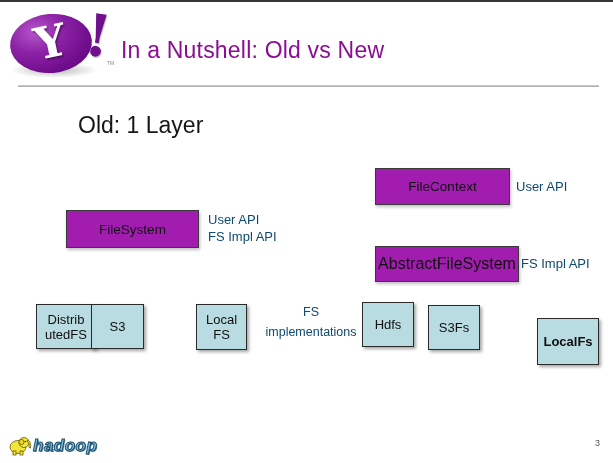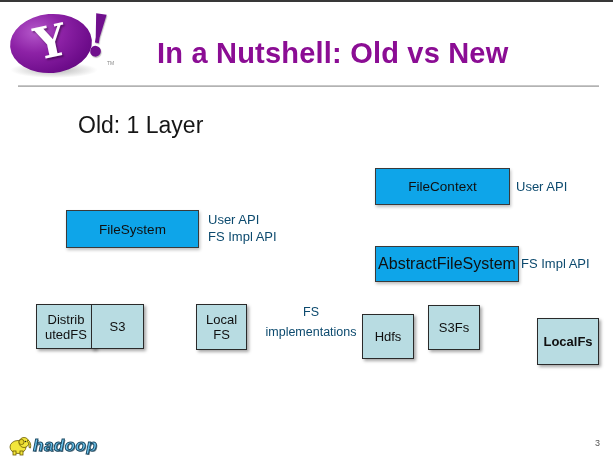--- a/index.html
+++ b/index.html
@@ -17,43 +17,43 @@
     transform:rotate(-5deg);
     background:radial-gradient(ellipse at 32% 28%,#b558cb 0%,#8d22a6 35%,#6f0d8c 70%,#560574 100%);
     display:flex;align-items:center;justify-content:center;}
   .y-letter{font-family:"DejaVu Serif",serif;font-weight:bold;font-size:44px;color:#fff;
     transform:rotate(-7deg);line-height:1;margin-top:-3px;text-shadow:1px 2px 2px rgba(40,0,50,.55);}
   .y-excl{position:absolute;left:77px;top:-5px;font-family:"DejaVu Serif",serif;font-weight:bold;
     font-size:58px;line-height:1.1;color:#70108d;transform:rotate(9deg);
     text-shadow:1px 1px 1px rgba(0,0,0,.25);}
   .y-tm{position:absolute;left:99px;top:50px;font-size:5px;color:#8a8a8a;letter-spacing:0;}
 
-  .title{position:absolute;left:121px;top:37px;font-size:29px;font-weight:bold;color:#8b0d94;letter-spacing:.2px;margin-left:36px;}
+  .title{position:absolute;left:121px;top:37px;font-size:23px;font-weight:normal;color:#8b0d94;letter-spacing:.2px;}
   .sep{position:absolute;left:18px;top:85px;width:581px;height:2px;
     background:linear-gradient(#d2d2d2,#a8a8a8);}
 
   .heading{position:absolute;font-size:23px;color:#161616;white-space:nowrap;}
   .heading-old{left:78px;top:112px;}
   .heading-new{left:370px;top:112px;}
 
-  .gbox{position:absolute;background:#0ea5e9;border:1px solid #3a3a3a;
+  .gbox{position:absolute;background:#a21caf;border:1px solid #3a3a3a;
     display:flex;align-items:center;justify-content:center;
     font-size:13.5px;color:#101010;box-shadow:1px 2px 3px rgba(0,0,0,.25);}
   .box-filecontext{left:375px;top:168px;width:133px;height:35px;}
   .box-filesystem{left:66px;top:210px;width:131px;height:36px;}
   .box-abstractfs{left:375px;top:246px;width:142px;height:34px;font-size:16px;}
 
   .bbox{position:absolute;background:#b8dce2;border:1px solid #2a2a2a;
     display:flex;flex-direction:column;align-items:center;justify-content:center;
     font-size:13px;line-height:15px;color:#101010;text-align:center;
     box-shadow:2px 2px 3px rgba(0,0,0,.35);}
   .box-distributedfs{left:36px;top:304px;width:58px;height:43px;}
   .box-s3{left:91px;top:304px;width:51px;height:43px;}
   .box-localfs-old{left:196px;top:304px;width:49px;height:44px;}
-  .box-hdfs{left:362px;top:314px;width:50px;height:43px;}
+  .box-hdfs{left:362px;top:302px;width:50px;height:43px;}
   .box-s3fs{left:428px;top:305px;width:50px;height:43px;}
   .box-localfs-new{left:537px;top:318px;width:60px;height:45px;font-weight:bold;}
 
   .lbl{position:absolute;font-size:13px;color:#0c4a6e;white-space:nowrap;}
   .lbl-user-api-new{left:516px;top:179px;}
   .lbl-old-apis{left:208px;top:211px;line-height:17px;}
   .lbl-impl-api-new{left:521px;top:256px;}
   .lbl-fs-caption{left:258px;top:302px;width:106px;text-align:center;
     font-size:12.5px;line-height:20px;white-space:normal;}
 

